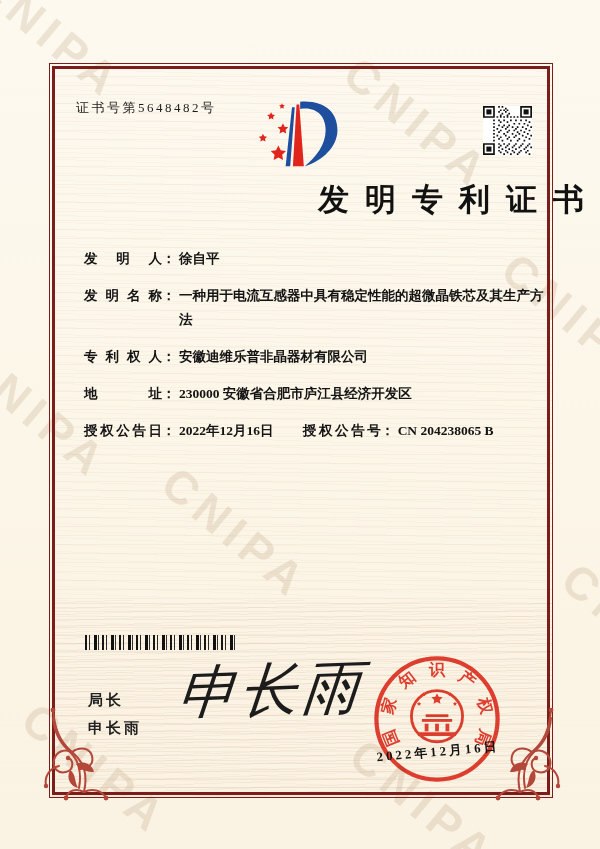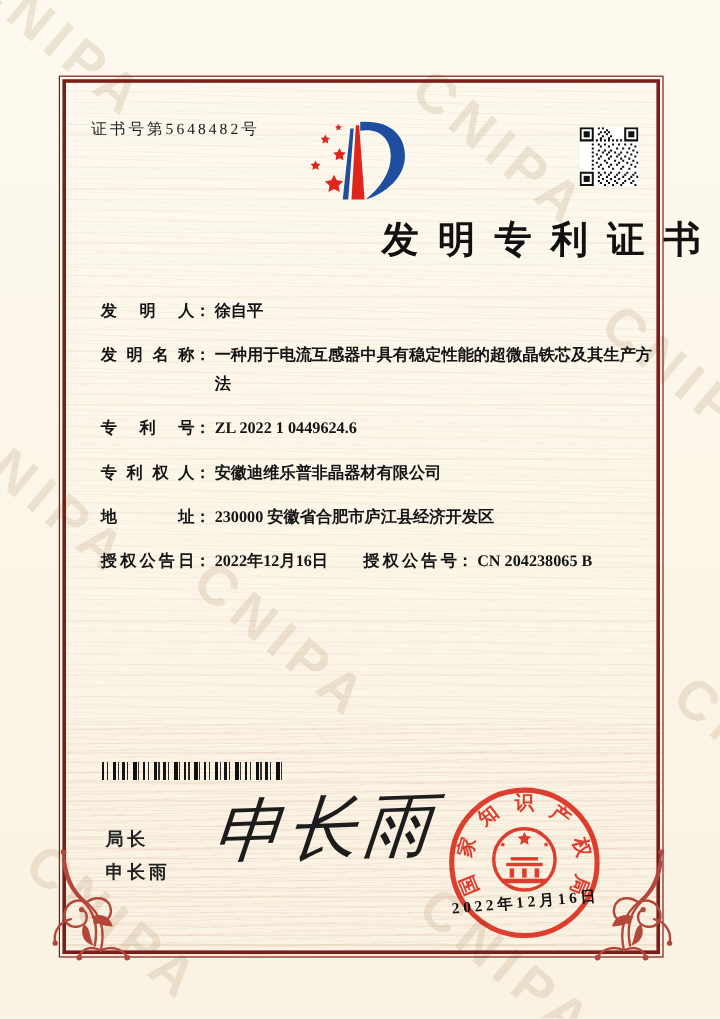--- a/index.html
+++ b/index.html
@@ -205,24 +205,20 @@
   <div class="fields">
     <div class="frow">
       <span class="fl">发明人</span><span class="fc">：</span>
       <span class="fv">徐自平</span>
     </div>
     <div class="frow">
       <span class="fl">发明名称</span><span class="fc">：</span>
       <span class="fv fv-wrap">一种用于电流互感器中具有稳定性能的超微晶铁芯及其生产方法</span>
     </div>
     <div class="frow">
-      <span class="fl">专利号</span><span class="fc">：</span>
-      <span class="fv">ZL 2022 1 0449624.6</span>
-    </div>
-    <div class="frow">
       <span class="fl">专利权人</span><span class="fc">：</span>
       <span class="fv">安徽迪维乐普非晶器材有限公司</span>
     </div>
     <div class="frow">
       <span class="fl">地址</span><span class="fc">：</span>
       <span class="fv">230000 安徽省合肥市庐江县经济开发区</span>
     </div>
     <div class="frow">
       <span class="fl">授权公告日</span><span class="fc">：</span>
       <span class="fv">2022年12月16日</span>

